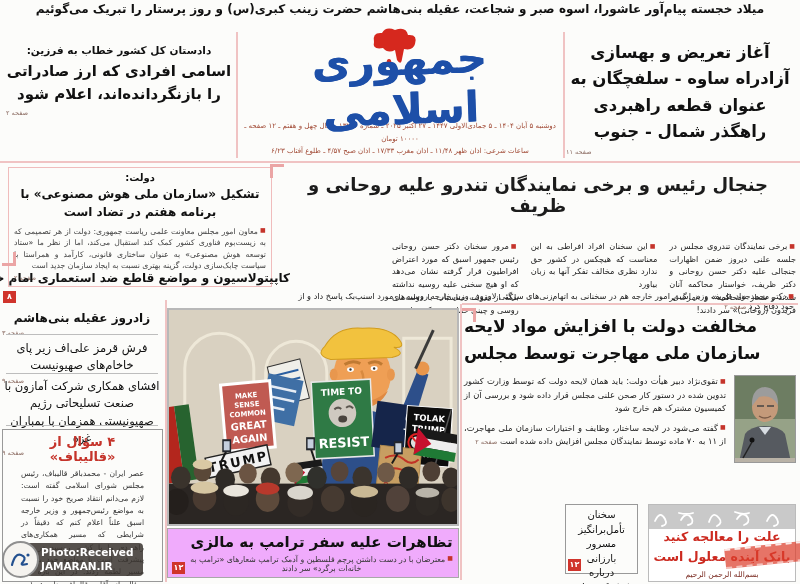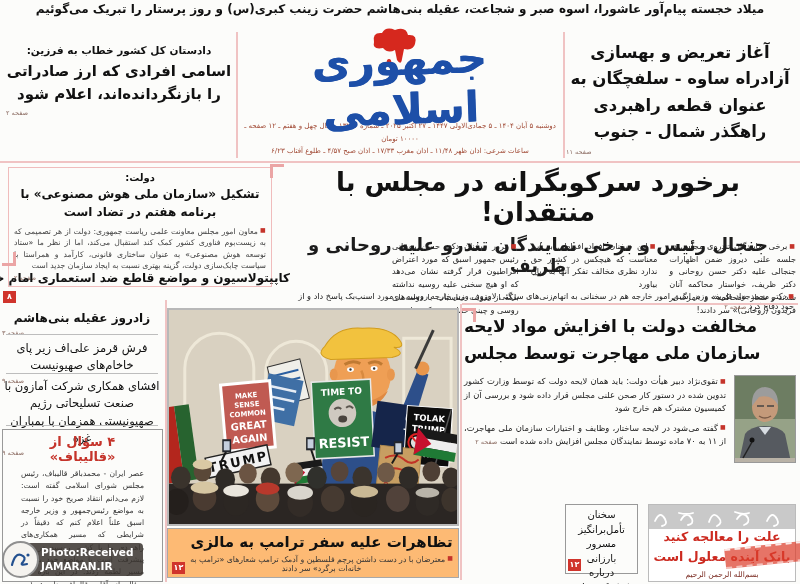--- a/index.html
+++ b/index.html
@@ -67,21 +67,21 @@
   .wm{position:absolute;left:2px;top:541px;display:flex;align-items:center;direction:ltr;z-index:6;}
   .wm-logo{width:37px;height:37px;border-radius:50%;background:#f5f3ef;border:2px solid #8f8f8f;
            display:flex;align-items:center;justify-content:center;z-index:2;}
   .wm-bar{background:rgba(58,52,48,.86);color:#fff;font-size:10.5px;font-weight:bold;
           line-height:1.3;padding:3px 10px 3px 14px;border-radius:4px;margin-left:-12px;}
 
   
   .photo-frame{position:absolute;left:167px;top:308px;width:292px;height:218px;
                border:2px solid #b8b8b8;background:#d9d1c1;}
   .caption-box{position:absolute;left:167px;top:528px;width:292px;height:50px;
-               border:1.5px solid #a8a8a8;text-align:center;background:#fdba74;padding-left:17px;}
+               border:1.5px solid #a8a8a8;text-align:center;background:#f0abfc;padding-left:17px;}
   .caption-box .tt{font-size:15px;font-weight:bold;margin-top:4px;}
   .caption-box .sub{font-size:7.8px;color:#333;margin-top:3px;}
 
   
   .migration{position:absolute;left:464px;top:313px;width:332px;}
   .migration h3{margin:0;font-size:17px;font-weight:bold;text-align:left;line-height:1.6;}
   .mig-row{display:flex;direction:rtl;gap:8px;margin-top:8px;}
   .man-frame{width:62px;height:88px;border:1px solid #999;flex:0 0 auto;}
   .mig-text{flex:1;font-size:8.4px;line-height:1.6;text-align:justify;color:#222;}
   .mig-text p{margin:0 0 6px;}
@@ -126,21 +126,20 @@
     <div class="dateline" style="margin-top:0;">ساعات شرعی: اذان ظهر ۱۱/۴۸ ـ اذان مغرب ۱۷/۳۳ ـ اذان صبح ۴/۵۷ ـ طلوع آفتاب ۶/۲۳</div>
   </div>
 
   <div class="head-left">
     <div class="kick">دادستان کل کشور خطاب به فرزین:</div>
     <div class="hl">اسامی افرادی که ارز صادراتی را بازنگردانده‌اند، اعلام شود</div>
     <span class="pn">صفحه ۲</span>
   </div>
 
   <div class="lead">
-    <h1>برخورد سرکوبگرانه در مجلس با منتقدان!</h1>
     <h2>جنجال رئیس و برخی نمایندگان تندرو علیه روحانی و ظریف</h2>
   </div>
   <div class="lead-bullets">
     <div class="bcol"><span class="sq">■</span><span>برخی نمایندگان تندروی مجلس در جلسه علنی دیروز ضمن اظهارات جنجالی علیه دکتر حسن روحانی و دکتر ظریف، خواستار محاکمه آنان شدند و شعار «محاکمه» و «مرگ بر فریدون (روحانی)» سر دادند!</span></div>
     <div class="bcol"><span class="sq">■</span><span>این سخنان افراد افراطی به این معناست که هیچکس در کشور حق ندارد نظری مخالف تفکر آنها به زبان بیاورد</span></div>
     <div class="bcol"><span class="sq">■</span><span>مرور سخنان دکتر حسن روحانی رئیس جمهور اسبق که مورد اعتراض افراطیون قرار گرفته نشان می‌دهد که او هیچ سخنی علیه روسیه نداشته بلکه از تقویت مناسبات با دولت‌های روسی و چینی حمایت نیز کرده است</span></div>
   </div>
   <div class="lead-foot">
     <span class="sq">■</span><span>دکتر محمدجواد ظریف وزیر اسبق امور خارجه هم در سخنانی به اتهام‌زنی‌های سرگئی لاوروف وزیر خارجه روسیه در مورد اسنپ‌بک پاسخ داد و از خود دفاع کرد</span>
     <span style="font-size:6.5px;color:#8a6a60;">صفحه ۲</span>

